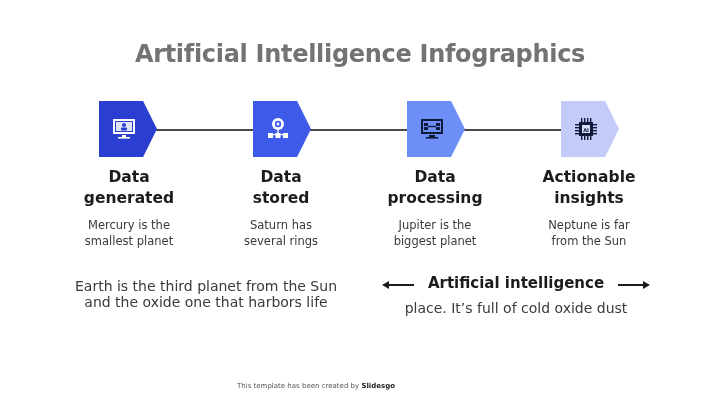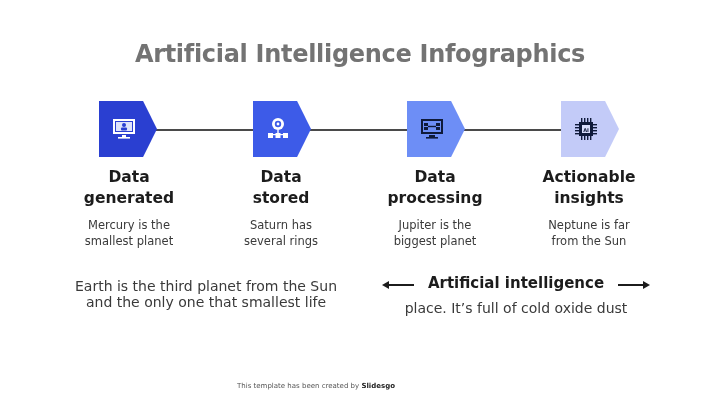--- a/index.html
+++ b/index.html
@@ -131,21 +131,21 @@
   </div>
   <div class="step-desc">
     <div>Neptune is far</div>
       <div>from the Sun</div>
   </div>
 </div>
 
 <div class="section" style="left:66px;">
   <div class="section-desc">
     <div>Earth is the third planet from the Sun</div>
-      <div>and the only one that smallest life</div>
+      <div>and the oxide one that harbors life</div>
   </div>
 </div>
 
 <div class="section" style="left:376px;">
   <div class="section-head">
     <div class="arrow left" style="left:8px;width:30px;"></div>
     <div class="section-label">Artificial intelligence</div>
     <div class="arrow right" style="right:8px;width:30px;"></div>
   </div>
   <div class="section-desc">

